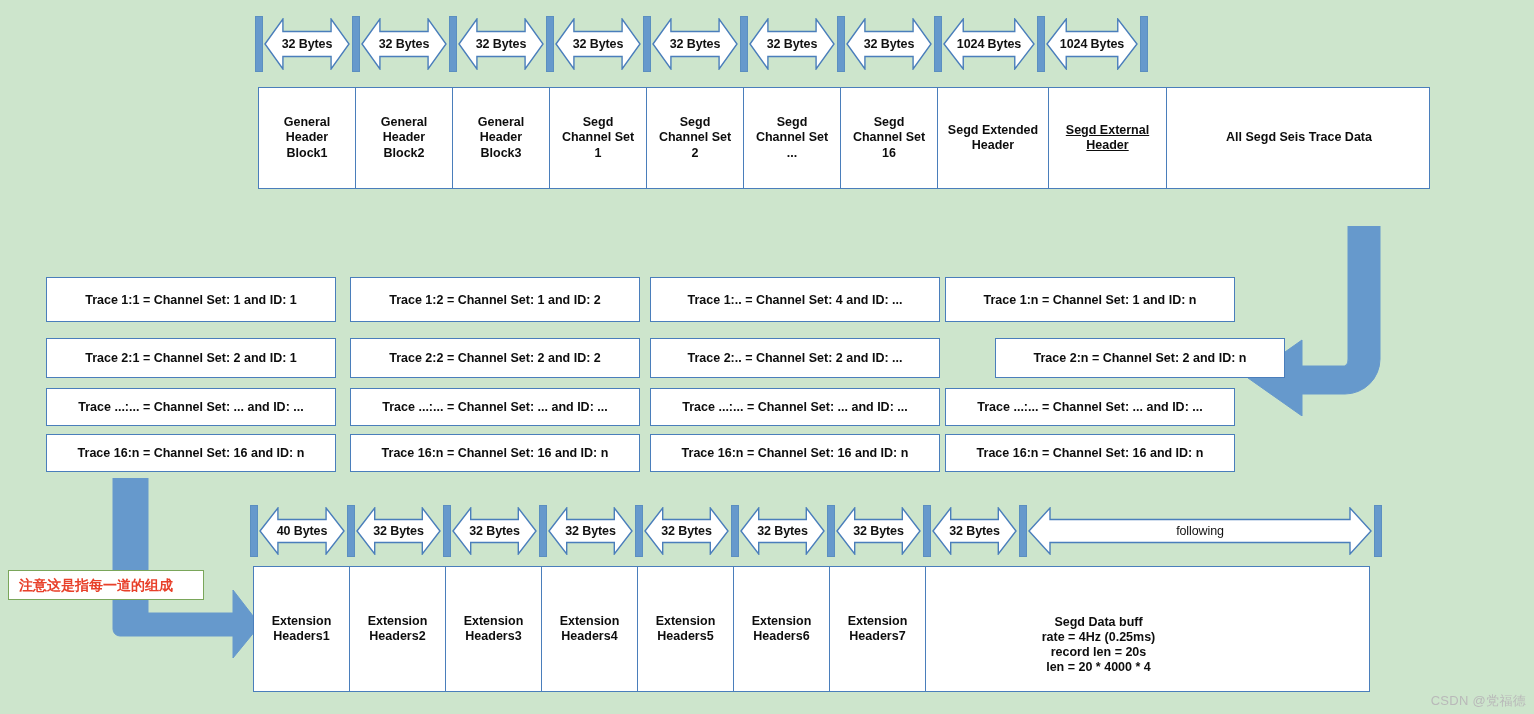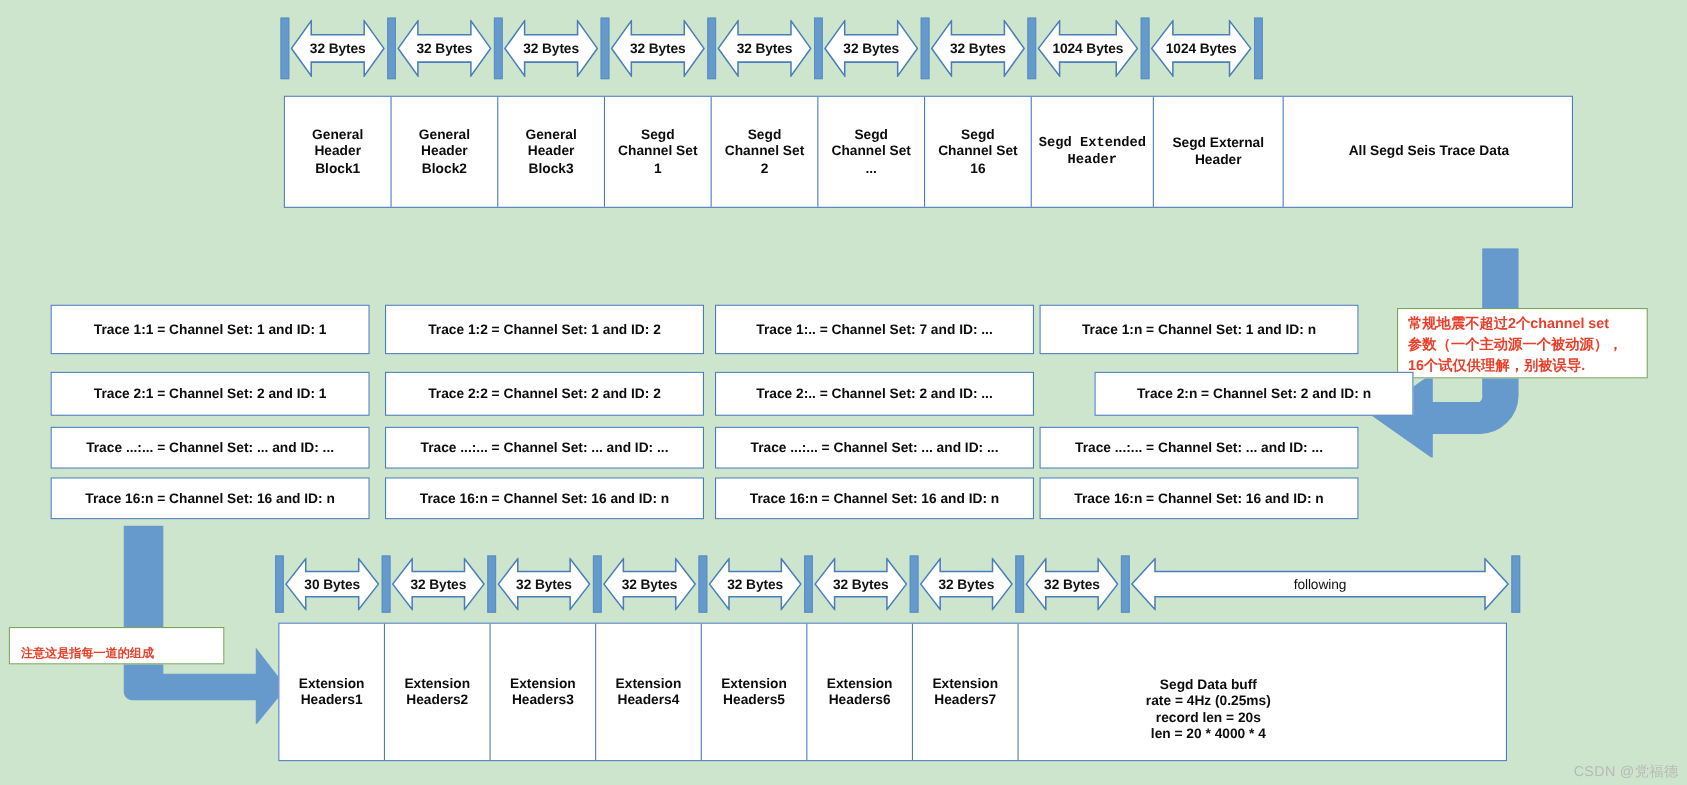--- a/index.html
+++ b/index.html
@@ -68,21 +68,21 @@
     position:absolute;background:#ffffff;
     border:1.5px solid #7aa65a;
     box-sizing:border-box;
     color:#e8402a;
     font-weight:bold;
     font-size:13px;
     line-height:1.45;
     padding:4px 8px 4px 9px;
     white-space:pre-line;
   }
-  .note.small{font-size:11px;padding:16px 10px;line-height:1.3;}
+  .note.small{font-size:14px;padding:5px 10px;line-height:1.3;}
 
   
   .conn{position:absolute;}
   .conn svg{display:block;}
 
   
   .watermark{
     position:absolute;right:8px;bottom:4px;
     color:#b9b9b9;font-size:13px;
     font-family:"Liberation Sans","DejaVu Sans",sans-serif;
@@ -190,55 +190,52 @@
       <div class="cell" style="flex: 0 0 97px;">
         <div class="lines">Segd
 Channel Set
 ...</div>
       </div>
       <div class="cell" style="flex: 0 0 97px;">
         <div class="lines">Segd
 Channel Set
 16</div>
       </div>
-      <div class="cell" style="flex: 0 0 111px; font-family: Liberation Mono, monospace;">
+      <div class="cell" style="flex: 0 0 111px;">
         <div class="lines">Segd Extended
 Header</div>
       </div>
-      <div class="cell" style="flex: 0 0 118px;">
+      <div class="cell" style="flex: 0 0 118px; text-decoration: underline;">
         <div class="lines">Segd External
 Header</div>
       </div>
       <div class="cell" style="flex: 0 0 264px;">
         <div class="lines">All Segd Seis Trace Data</div>
       </div>
     </div>
 
   <div class="conn" style="left:1244px;top:226px;width:152px;height:190px;">
     <svg viewBox="0 0 152 190" width="152" height="190">
       <path d="M 104 0 L 136 0 L 136 140 L 60 140 L 60 118 L 8 155 L 60 190 L 60 168 L 104 168
                A 0 0 0 0 0 104 168 Z" fill="none"></path>
       <path d="M104,0 L136,0 L136,133 A35,35 0 0 1 101,168 L58,168 L58,190 L4,152 L58,114 L58,140
                L101,140 A7,7 0 0 0 104,133 Z" fill="#6699cc" stroke="#6699cc" stroke-width="1"></path>
     </svg>
   </div>
 
-  <div class="note" style="left:1270px;top:280px;width:228px;height:64px;">常规地震不超过2个channel set
-参数（一个主动源一个被动源），
-16个试仅供理解，别被误导.</div>
 
   <div id="trace-grid">
       <div class="tracebox" style="left: 46px; top: 277px; width: 290px; height: 45px;">
         <span>Trace 1:1 =  Channel Set: 1 and ID: 1</span>
       </div>
       <div class="tracebox" style="left: 350px; top: 277px; width: 290px; height: 45px;">
         <span>Trace 1:2 =  Channel Set: 1 and ID: 2</span>
       </div>
       <div class="tracebox" style="left: 650px; top: 277px; width: 290px; height: 45px;">
-        <span>Trace 1:.. =  Channel Set: 7 and ID: ...</span>
+        <span>Trace 1:.. =  Channel Set: 4 and ID: ...</span>
       </div>
       <div class="tracebox" style="left: 945px; top: 277px; width: 290px; height: 45px;">
         <span>Trace 1:n =  Channel Set: 1 and ID: n</span>
       </div>
       <div class="tracebox" style="left: 46px; top: 338px; width: 290px; height: 40px;">
         <span>Trace 2:1 =  Channel Set: 2 and ID: 1</span>
       </div>
       <div class="tracebox" style="left: 350px; top: 338px; width: 290px; height: 40px;">
         <span>Trace 2:2 =  Channel Set: 2 and ID: 2</span>
       </div>
@@ -282,21 +279,21 @@
   </div>
 
   <div class="note small" style="left:8px;top:570px;width:196px;height:30px;">注意这是指每一道的组成</div>
 
   <div class="dimrow" id="bottom-dimrow" style="left:250px;top:505px;width:1120px;height:52px;">
       <div class="tick" style="left: 0px; top: 0px; height: 52px;"></div>
       <div class="darrow" style="left: 9px; top: 2px; width: 86px; height: 48px;">
         <svg viewBox="0 0 86 48" preserveAspectRatio="none">
           <polygon points="1,24 18.92,1 18.92,12.48 67.08,12.48 67.08,1 85,24 67.08,47 67.08,35.519999999999996 18.92,35.519999999999996 18.92,47" fill="#ffffff" stroke="#4a7ebb" stroke-width="1.4"></polygon>
         </svg>
-        <span>30 Bytes</span>
+        <span>40 Bytes</span>
       </div>
       <div class="tick" style="left: 97px; top: 0px; height: 52px;"></div>
       <div class="darrow" style="left: 106px; top: 2px; width: 85px; height: 48px;">
         <svg viewBox="0 0 85 48" preserveAspectRatio="none">
           <polygon points="1,24 18.7,1 18.7,12.48 66.3,12.48 66.3,1 84,24 66.3,47 66.3,35.519999999999996 18.7,35.519999999999996 18.7,47" fill="#ffffff" stroke="#4a7ebb" stroke-width="1.4"></polygon>
         </svg>
         <span>32 Bytes</span>
       </div>
       <div class="tick" style="left: 193px; top: 0px; height: 52px;"></div>
       <div class="darrow" style="left: 202px; top: 2px; width: 85px; height: 48px;">

